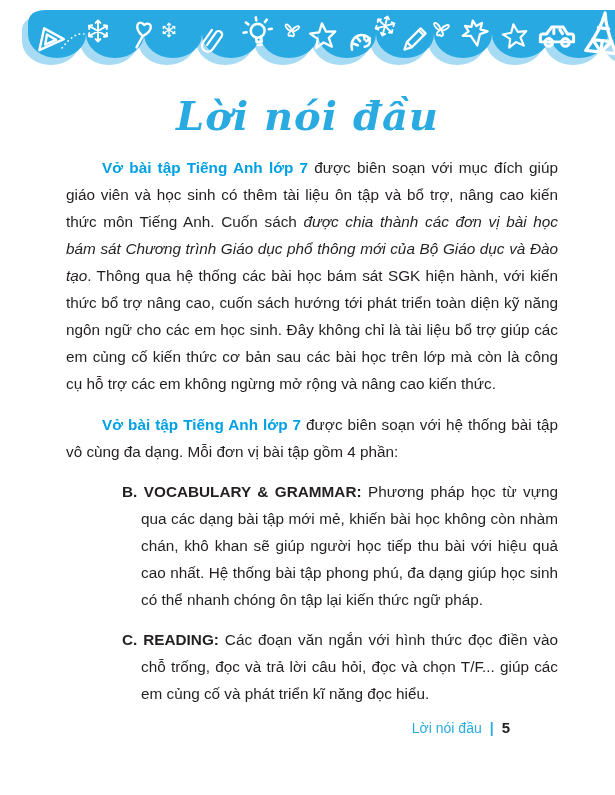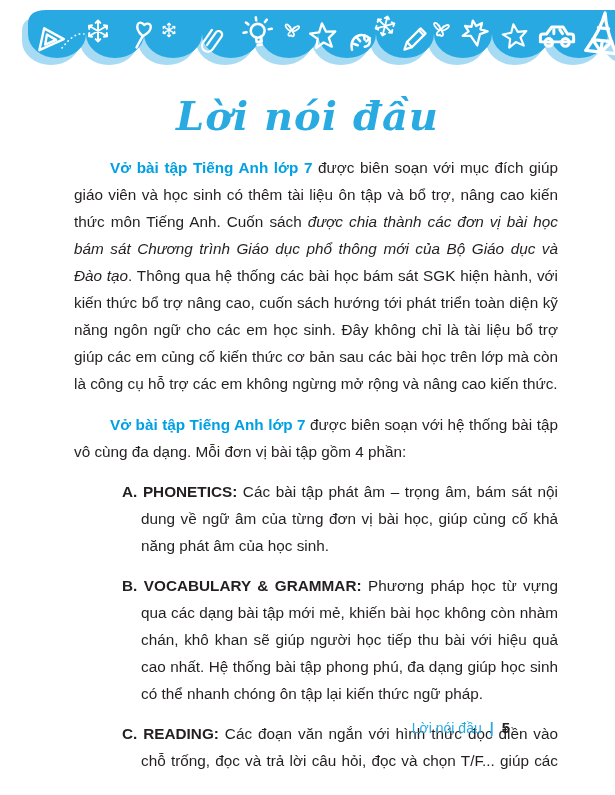--- a/index.html
+++ b/index.html
@@ -40,21 +40,21 @@
     color:var(--title-blue,#29ABE2);
   }
 
   
   .content{
     margin:14px 57px 0 58px;
     text-align:justify;
     font-size:15.3px;
     line-height:27px;
   }
-  .para{margin:14px 0 0 16px;text-indent:36px;}
+  .para{margin:14px 0 0 8px;text-indent:36px;}
   .lead{color:var(--lead-blue,#00A0E4);font-weight:bold;}
   .para em{font-style:italic;}
   .parts{list-style:none;margin:0;padding:0;}
   .part{
     margin:13px 0 0 64px;
     padding-left:19px;
     text-indent:-19px;
   }
   .part b{font-weight:bold;color:var(--text,#231F20);}
 
@@ -224,21 +224,20 @@
 
   <h1 class="title">Lời nói đầu</h1>
 
   <main class="content">
 
     <p class="para"><strong class="lead">Vở bài tập Tiếng Anh lớp 7</strong><span> được biên soạn với mục đích giúp giáo viên và học sinh có thêm tài liệu ôn tập và bổ trợ, nâng cao kiến thức môn Tiếng Anh. Cuốn sách </span><em>được chia thành các đơn vị bài học bám sát Chương trình Giáo dục phổ thông mới của Bộ Giáo dục và Đào tạo</em><span>. Thông qua hệ thống các bài học bám sát SGK hiện hành, với kiến thức bổ trợ nâng cao, cuốn sách hướng tới phát triển toàn diện kỹ năng ngôn ngữ cho các em học sinh. Đây không chỉ là tài liệu bổ trợ giúp các em củng cố kiến thức cơ bản sau các bài học trên lớp mà còn là công cụ hỗ trợ các em không ngừng mở rộng và nâng cao kiến thức.</span></p>
 
     <p class="para"><strong class="lead">Vở bài tập Tiếng Anh lớp 7</strong><span> được biên soạn với hệ thống bài tập vô cùng đa dạng. Mỗi đơn vị bài tập gồm 4 phần:</span></p>
 
     <ol class="parts">
-      <li class="part"><b>A.</b> <b>PHONETICS:</b> <span>Các bài tập phát âm – trọng âm, bám sát nội dung về ngữ âm của từng đơn vị bài học, giúp củng cố khả năng phát âm của học sinh.</span></li>
       <li class="part"><b>B.</b> <b>VOCABULARY &amp; GRAMMAR:</b> <span>Phương pháp học từ vựng qua các dạng bài tập mới mẻ, khiến bài học không còn nhàm chán, khô khan sẽ giúp người học tiếp thu bài với hiệu quả cao nhất. Hệ thống bài tập phong phú, đa dạng giúp học sinh có thể nhanh chóng ôn tập lại kiến thức ngữ pháp.</span></li>
       <li class="part"><b>C.</b> <b>READING:</b> <span>Các đoạn văn ngắn với hình thức đọc điền vào chỗ trống, đọc và trả lời câu hỏi, đọc và chọn T/F... giúp các em củng cố và phát triển kĩ năng đọc hiểu.</span></li>
 
     </ol>
 
   </main>
 
   <footer class="footer">
     <span class="f-sec">Lời nói đầu</span><span class="f-sep">|</span><span class="f-num">5</span>
   </footer>

